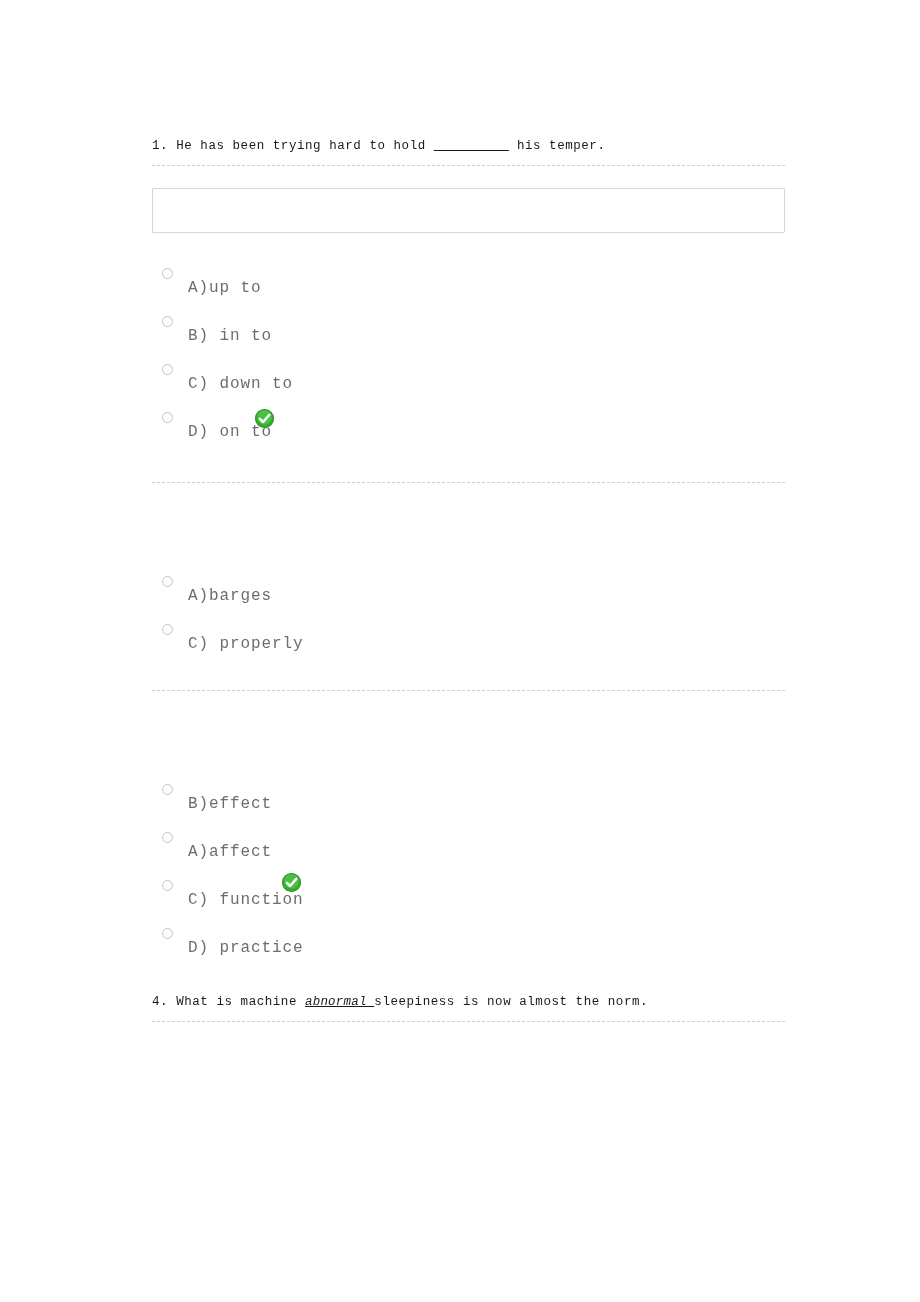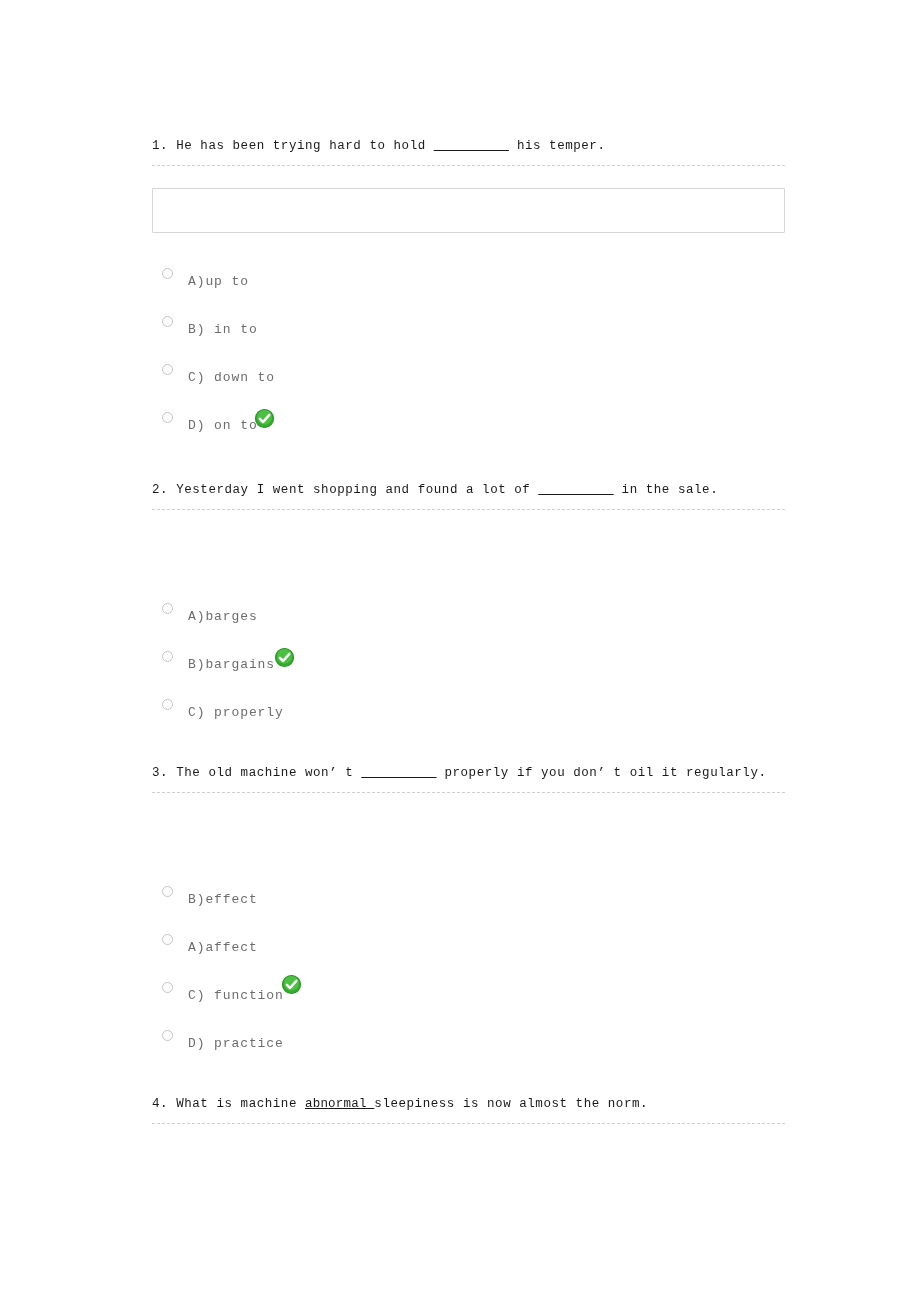--- a/index.html
+++ b/index.html
@@ -42,20 +42,21 @@
     padding-bottom: 11px;
   }
   .q-num {
     letter-spacing: 0.55px;
   }
   .blank {
     text-decoration: underline;
     letter-spacing: 0px;
   }
   .em-underline {
+    font-style: italic;
     text-decoration: underline;
     letter-spacing: 0.2px;
   }
 
   .separator {
     border: 0;
     border-top: 1px dashed #cfcfcf;
     margin: 0;
     width: 633px;
     height: 0;
@@ -97,22 +98,22 @@
     border: 1px solid #b9b9b9;
     background: #fdfdfd;
     box-sizing: border-box;
     box-shadow: inset 0 0 0 1px #ffffff;
     opacity: 0.85;
   }
 
   .option-label {
     position: absolute;
     left: 36px;
-    top: 16px;
-    font-size: 13px;
+    top: 22px;
+    font-size: 16px;
     line-height: 14px;
     color: #6d6d6d;
     letter-spacing: 0.9px;
     white-space: nowrap;
   }
 
   .correct-mark {
     position: absolute;
     width: 21px;
     height: 21px;
@@ -166,64 +167,39 @@
               <path d="M5.9 10.9 L9.1 14.0 L15.3 6.9" fill="none" stroke="#ffffff" stroke-width="2.5" stroke-linecap="round" stroke-linejoin="round"></path>
             </svg>
           </span>
         </div>
       </div>
     </div>
 
     <div class="q-gap"></div>
 
     <div class="question-block">
-      <div class="question-text">
-        <span class="q-num">2.</span>
-        <span>Yesterday I went shopping and found a lot of</span>
-        <span class="blank">__________</span>
-        <span>in the sale.</span>
-      </div>
       <hr class="separator">
 
       <div class="answer-gap"></div>
 
       <div class="options">
         <div class="option-row">
           <span class="radio"></span>
           <span class="option-label">A)barges</span>
         </div>
         <div class="option-row">
           <span class="radio"></span>
-          <span class="option-label">B)bargains</span>
-          <span class="correct-mark" style="left:122px;">
-            <svg width="21" height="21" viewBox="0 0 21 21" aria-hidden="true">
-              <circle cx="10.5" cy="10.5" r="9.6" fill="#d9efd2"></circle>
-              <circle cx="10.5" cy="10.5" r="9" fill="#35ad2e"></circle>
-              <circle cx="10.5" cy="9" r="7.4" fill="#4cc043"></circle>
-              <circle cx="10.5" cy="10.5" r="9" fill="none" stroke="#2c9426" stroke-width="1.1"></circle>
-              <path d="M5.9 10.9 L9.1 14.0 L15.3 6.9" fill="none" stroke="#ffffff" stroke-width="2.5" stroke-linecap="round" stroke-linejoin="round"></path>
-            </svg>
-          </span>
-        </div>
-        <div class="option-row">
-          <span class="radio"></span>
           <span class="option-label">C) properly</span>
         </div>
       </div>
     </div>
 
     <div class="q-gap-small"></div>
 
     <div class="question-block">
-      <div class="question-text">
-        <span class="q-num">3.</span>
-        <span>The old machine won’ t</span>
-        <span class="blank">__________</span>
-        <span>properly if you don’ t oil it regularly.</span>
-      </div>
       <hr class="separator">
 
       <div class="answer-gap"></div>
 
       <div class="options">
         <div class="option-row">
           <span class="radio"></span>
           <span class="option-label">B)effect</span>
         </div>
         <div class="option-row">

